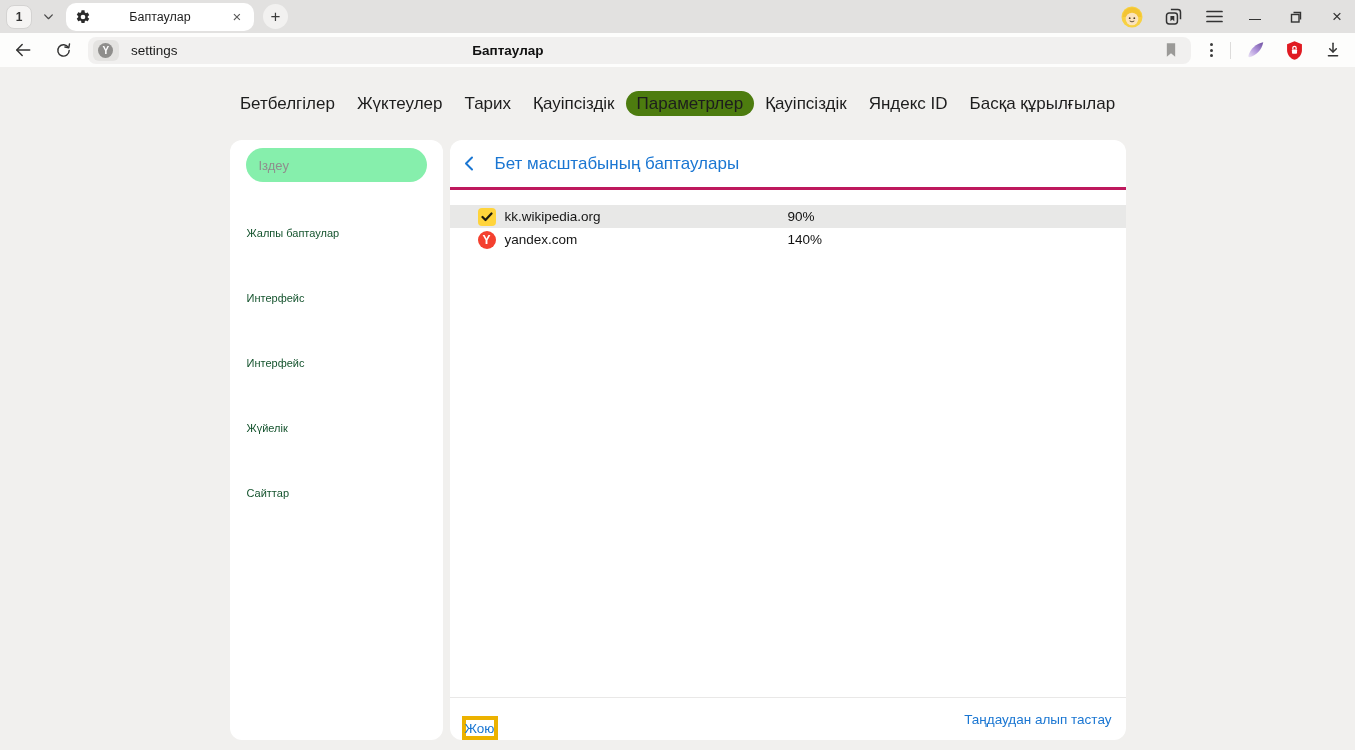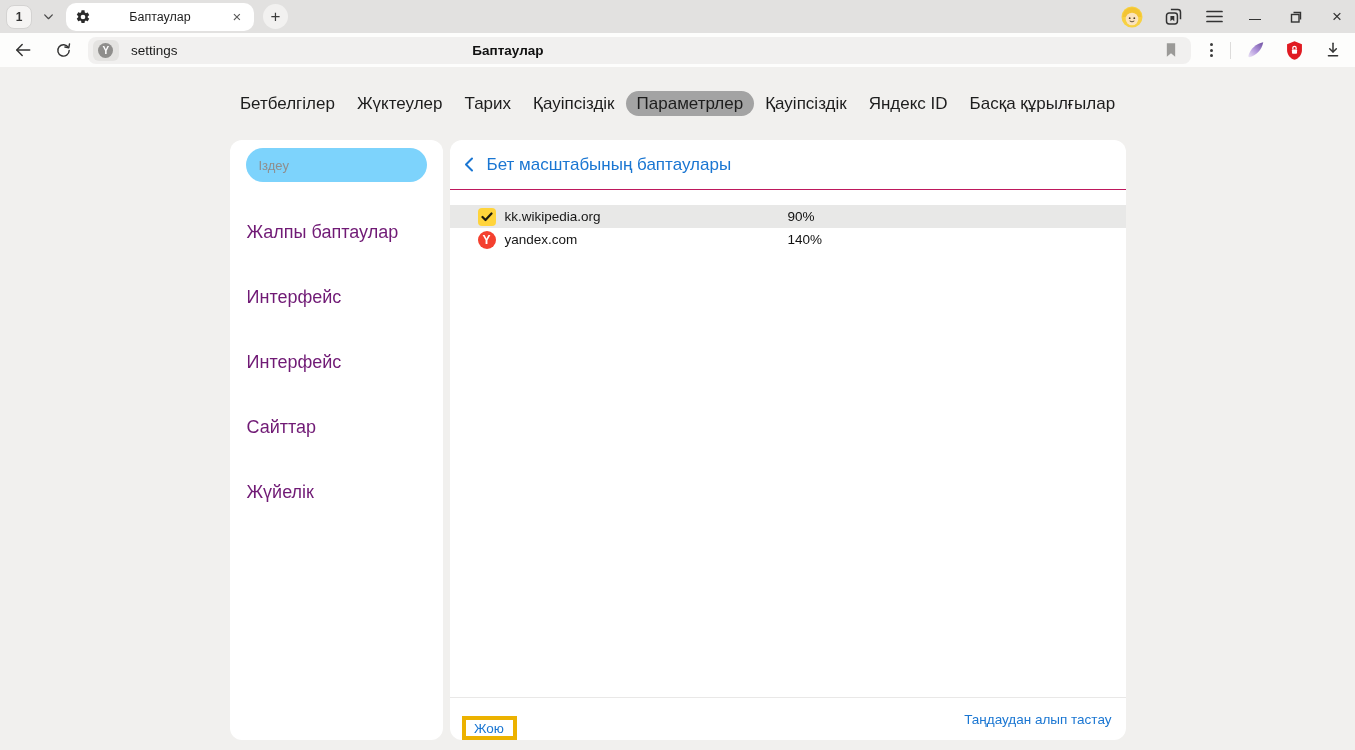--- a/index.html
+++ b/index.html
@@ -52,51 +52,51 @@
   .bar-title { position:absolute; left:420px; transform:translateX(-50%); font-size:13.5px; font-weight:600; color:#111; }
   .bm-icon { position:absolute; right:10px; top:3px; }
   .tb-dots { margin-left:13px; width:14px; display:flex; flex-direction:column; align-items:center; gap:2.5px; }
   .tb-dots i { width:3px; height:3px; border-radius:50%; background:#3c3c3c; }
   .tb-divider { width:1px; height:17px; background:#dddcdb; margin-left:12px; }
   .tb-feather { margin-left:13px; } .tb-shield { margin-left:17px; } .tb-download { margin-left:17px; margin-right:11px; }
   
   .page { height:683px; background:#f1f0ee; }
   .nav-tabs { display:flex; justify-content:center; align-items:center; padding-top:24px; }
   .nav-tab { height:25px; display:flex; align-items:center; padding:0 11px; font-size:17px; color:#1d1d1d; border-radius:14px; white-space:nowrap; }
-  .nav-tab.active { background:#a3a3a3; }
+  .nav-tab.active { background:#4d7c0f; }
   .panels { display:flex; width:896px; margin:24px auto 0; height:600px; gap:7px; }
   
   .sidebar { width:213px; background:#fff; border-radius:12px; padding:8px 16px 0; }
   .search-input {
-    width:100%; height:34px; background:#7dd3fc; border:none; border-radius:17px;
+    width:100%; height:34px; background:#86efac; border:none; border-radius:17px;
     padding:12px 13px; font-size:13px; color:#222; outline:none;
     font-family:"Liberation Sans","DejaVu Sans",sans-serif;
   }
   .search-input::placeholder { color:#8f8e8d; }
   .side-items { margin-top:14px; }
-  .side-item { height:29px; display:flex; align-items:center; font-size:18px; color:#701a75; padding-left:1px; cursor:default;margin-top:36px; }
+  .side-item { height:29px; display:flex; align-items:center; font-size:11px; color:#14532d; padding-left:1px; cursor:default;margin-top:36px; }
   
   .content { flex:1; background:#fff; border-radius:12px; display:flex; flex-direction:column; overflow:hidden; }
-  .content-header { height:50px; min-height:50px; display:flex; align-items:center; padding:0 14px; border-bottom:1px solid #be185d; }
+  .content-header { height:50px; min-height:50px; display:flex; align-items:center; padding:0 14px; border-bottom:3px solid #be185d;gap:8px; }
   .back-chevron { width:14px; height:16px; display:flex; align-items:center; }
   .content-title { margin-left:9px; font-size:17px; color:#1a76d2; }
   .rows { margin-top:15px; }
   .row { height:23px; display:flex; align-items:center; padding-left:28px; position:relative; font-size:13.5px; color:#161616; }
   .row.selected { background:#e8e8e7; }
   .row-icon { width:18px; height:18px; margin-right:9px; display:flex; align-items:center; justify-content:center; }
   .checkbox { background:#ffd43b; border-radius:4px; }
   .site-favicon { background:#f4402f; border-radius:50%; color:#fff; font-weight:bold; font-size:12px; }
   .zoom-value { position:absolute; left:338px; color:#111; }
   .content-footer {
     margin-top:auto; height:43px; min-height:43px; border-top:1px solid #e9e8e7;
     position:relative; display:flex; align-items:center; justify-content:flex-end; padding-right:14px;
   }
   .link { color:#1a76d2; font-size:13.5px; cursor:pointer; text-decoration:none; }
   .delete-highlight {
-    position:absolute; left:12px; top:18px; bottom:0; width:55px;
+    position:absolute; left:12px; top:18px; bottom:0; width:36px;
     border:4px solid #ecb200; background:#fff;
     display:flex; align-items:center; justify-content:center;
   }
 </style>
 </head>
 <body>
 
 <div class="tabstrip">
   <div class="tab-counter">1</div>
   <div class="tab-chevron">
@@ -226,22 +226,22 @@
   </div>
 
   <div class="panels">
 
     <aside class="sidebar">
       <input class="search-input" type="text" placeholder="Іздеу" style="">
       <div class="side-items">
         <div class="side-item">Жалпы баптаулар</div>
         <div class="side-item">Интерфейс</div>
         <div class="side-item">Интерфейс</div>
+        <div class="side-item">Жүйелік</div>
         <div class="side-item">Сайттар</div>
-        <div class="side-item">Жүйелік</div>
       </div>
     </aside>
 
     <main class="content">
       <div class="content-header">
         <span class="back-chevron">
           <svg width="10" height="15" viewBox="0 0 10 15" fill="none" stroke="#1a76d2" stroke-width="2" stroke-linecap="round" stroke-linejoin="round">
               <polyline points="8,1.5 2,7.5 8,13.5"></polyline>
             </svg>
         </span>

